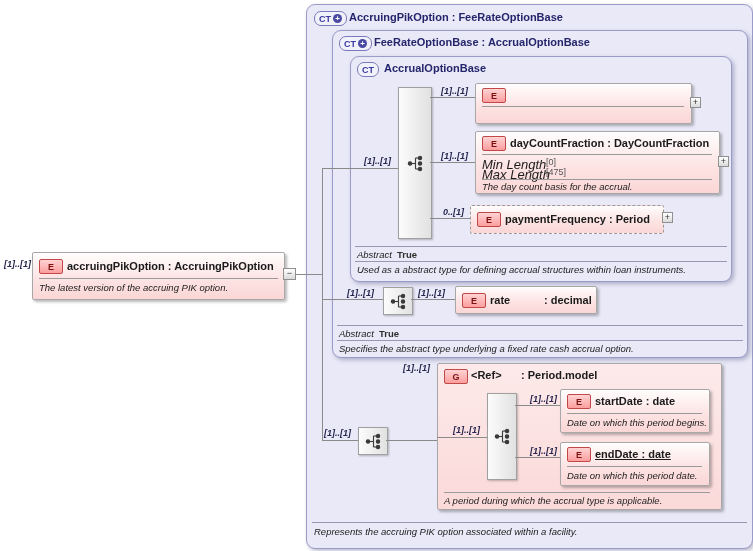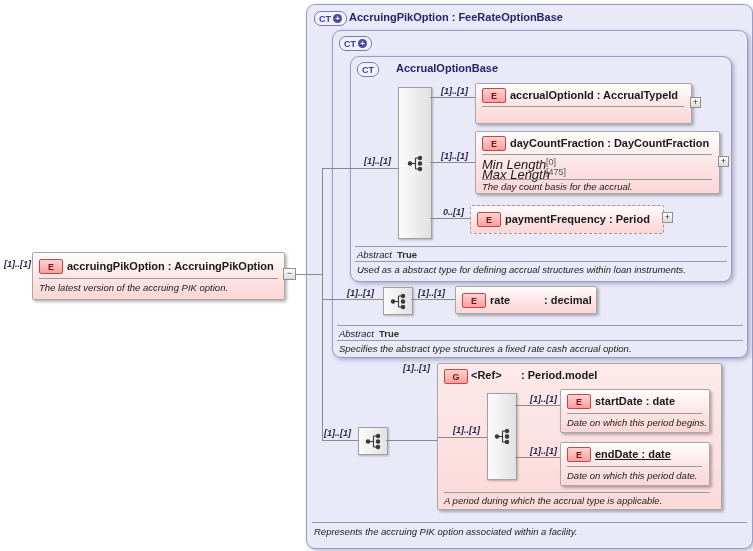--- a/index.html
+++ b/index.html
@@ -56,32 +56,33 @@
     <span class="title-ct" style="left:42px;top:6px;">AccruingPikOption : FeeRateOptionBase</span>
     <div class="sepb" style="left:5px;top:517px;width:435px;"></div>
     <span class="ann" style="left:7px;top:521px;">Represents the accruing PIK option associated within a facility.</span>
   </div>
 
   <div class="ctbox" style="left:332px;top:30px;width:414px;height:326px;">
     <span class="badge-ct" style="left:6px;top:5px;">
       <span>CT</span>
       <span class="pluscircle">+</span>
     </span>
+    <span class="title-ct" style="left:41px;top:5px;">FeeRateOptionBase : AccrualOptionBase</span>
     <div class="sepb" style="left:4px;top:294px;width:406px;"></div>
     <span class="abs-l" style="left:6px;top:297px;">Abstract</span>
     <span class="abs-v" style="left:46px;top:297px;">True</span>
     <div class="sepb" style="left:4px;top:309px;width:406px;"></div>
-    <span class="ann" style="left:6px;top:312px;">Specifies the abstract type structures a fixed rate cash accrual option.</span>
+    <span class="ann" style="left:6px;top:312px;">Specifies the abstract type underlying a fixed rate cash accrual option.</span>
   </div>
 
   <div class="ctbox" style="left:350px;top:56px;width:380px;height:224px;">
     <span class="badge-ct" style="left:6px;top:5px;">
       <span>CT</span>
     </span>
-    <span class="title-ct" style="left:33px;top:5px;margin-left:12px;">AccrualOptionBase</span>
+    <span class="title-ct" style="left:33px;top:5px;">AccrualOptionBase</span>
     <div class="sepb" style="left:4px;top:189px;width:372px;"></div>
     <span class="abs-l" style="left:6px;top:192px;">Abstract</span>
     <span class="abs-v" style="left:46px;top:192px;">True</span>
     <div class="sepb" style="left:4px;top:204px;width:372px;"></div>
     <span class="ann" style="left:6px;top:207px;">Used as a abstract type for defining accrual structures within loan instruments.</span>
   </div>
 
   <div class="gbox" style="left:437px;top:363px;width:283px;height:145px;">
     <span class="badge-e" style="left:6px;top:5px;">G</span>
     <span class="title-el" style="left:33px;top:5px;">&lt;Ref&gt;</span>
@@ -163,21 +164,20 @@
 
   <div class="elbox" style="left:32px;top:252px;width:251px;height:46px;">
     <span class="badge-e" style="left:6px;top:6px;">E</span>
     <span class="title-el" style="left:34px;top:7px;">accruingPikOption : AccruingPikOption</span>
     <div class="sep" style="left:6px;top:25px;width:239px;"></div>
     <span class="ann" style="left:6px;top:29px;">The latest version of the accruing PIK option.</span>
   </div>
 
   <div class="elbox" style="left:475px;top:83px;width:215px;height:39px;">
     <span class="badge-e" style="left:6px;top:4px;">E</span>
-    <span class="title-el" style="left:34px;top:5px;">accrualOptionId : AccrualTypeId</span>
     <div class="sep" style="left:6px;top:22px;width:202px;"></div>
   </div>
 
   <div class="elbox" style="left:475px;top:131px;width:243px;height:61px;">
     <span class="badge-e" style="left:6px;top:4px;">E</span>
     <span class="title-el" style="left:34px;top:5px;">dayCountFraction : DayCountFraction</span>
     <div class="sep" style="left:6px;top:22px;width:230px;"></div>
     <span class="facet-l" style="left:6px;top:25px;">Min Length</span>
     <span class="facet-v" style="left:70px;top:25px;">[0]</span>
     <span class="facet-l" style="left:6px;top:35px;">Max Length</span>

